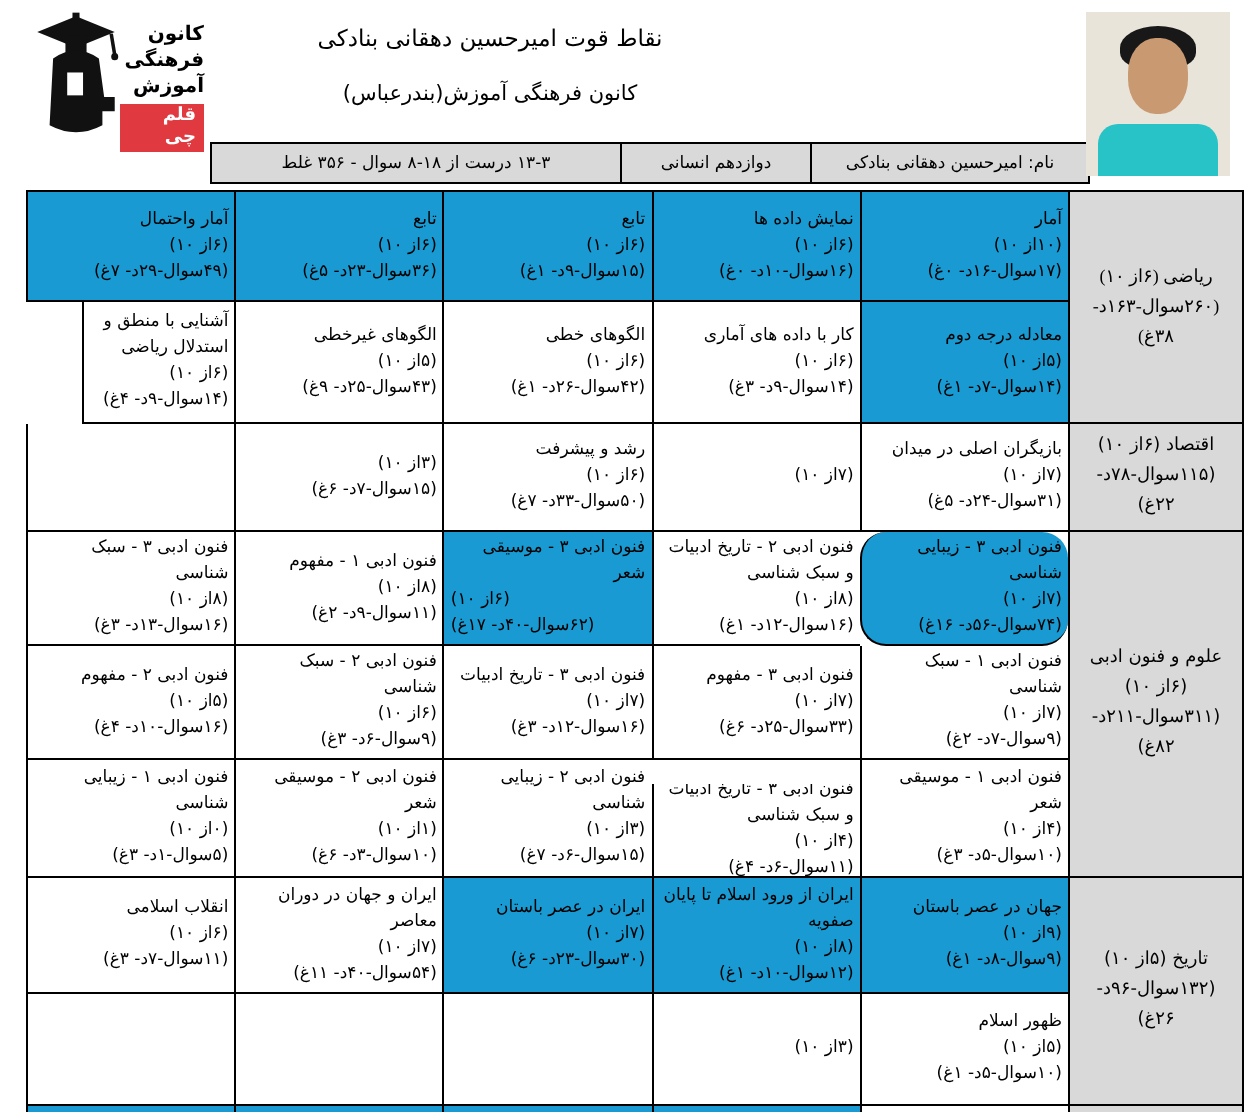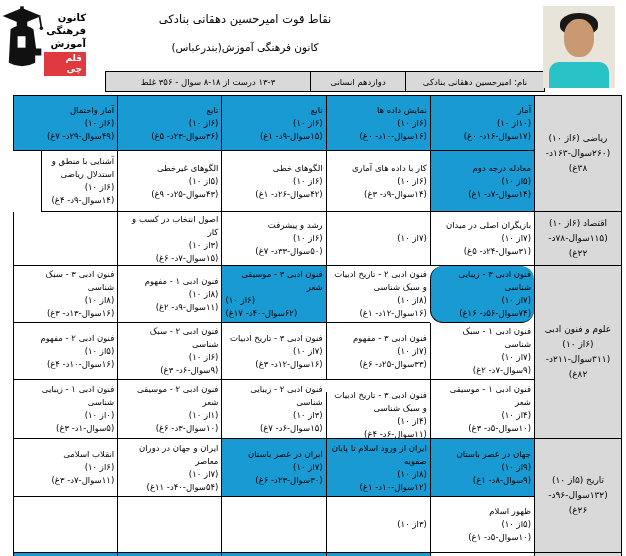--- a/index.html
+++ b/index.html
@@ -1,20 +1,20 @@
 <!DOCTYPE html>
 <html lang="fa"><head>
 <meta charset="utf-8">
 <style>
   html,body{margin:0;padding:0;background:#fff;}
   .page{position:relative;width:626px;height:556px;background:#ffffff;overflow:hidden;
         font-family:"DejaVu Sans",sans-serif;direction:rtl;color:#000;}
 
   
-  .logo{position:absolute;left:0;top:3px;width:86px;height:72px;display:flex;direction:ltr;}
+  .logo{position:absolute;left:16px;top:3px;width:86px;height:72px;display:flex;direction:ltr;}
   .logo svg{width:44px;height:70px;display:block;}
   .logo-text{display:flex;flex-direction:column;justify-content:flex-start;align-items:flex-start;
              padding-top:8px;line-height:13px;font-size:10px;font-weight:bold;direction:rtl;}
   .logo-badge{margin-top:2px;background:#e0393f;color:#fff;font-size:9px;font-weight:bold;
               padding:1px 4px;line-height:11px;}
   .title{position:absolute;top:12px;left:95px;width:300px;text-align:center;font-size:11.5px;}
   .subtitle{position:absolute;top:41px;left:95px;width:300px;text-align:center;font-size:10.5px;}
   .infobar{position:absolute;top:71px;left:105px;width:440px;height:21px;display:flex;direction:rtl;}
   .infobar .ic{background:#d9d9d9;border:1px solid #000;display:flex;align-items:center;
                justify-content:center;font-size:8.5px;box-sizing:border-box;margin-left:-1px;}
@@ -76,21 +76,21 @@
     <div class="ic summary">۱۳-۳ درست از ۱۸-۸ سوال - ۳۵۶ غلط</div>
   </div>
 
   <div class="photo">
     <div class="hair"></div>
     <div class="face"></div>
     <div class="shirt"></div>
   </div>
 
   <div class="grid" id="grid">
-      <div class="cell subject" style="grid-area: 1 / 1 / span 2;">
+      <div class="cell subject" style="grid-area: 1 / 1 / span 2; font-family: Liberation Serif, serif;">
         <div>ریاضی (۶از ۱۰)</div>
         <div>(۲۶۰سوال-۱۶۳د- ۳۸غ)</div>
       </div>
       <div class="cell subject" style="grid-area: 3 / 1 / span 1;">
         <div>اقتصاد (۶از ۱۰)</div>
         <div>(۱۱۵سوال-۷۸د- ۲۲غ)</div>
       </div>
       <div class="cell subject" style="grid-area: 4 / 1 / span 3;">
         <div>علوم و فنون ادبی (۶از ۱۰)</div>
         <div>(۳۱۱سوال-۲۱۱د- ۸۲غ)</div>
@@ -162,21 +162,20 @@
         <div>در خانواده</div>
         <div>(۷از ۱۰)</div>
         <div>(۱۹سوال-۱۴د- ۴غ)</div>
       </div>
       <div class="cell topic" style="grid-area: 3 / 4;">
         <div>رشد و پیشرفت</div>
         <div>(۶از ۱۰)</div>
         <div>(۵۰سوال-۳۳د- ۷غ)</div>
       </div>
       <div class="cell topic" style="grid-area: 3 / 5;">
-        <div>اصول انتخاب در کسب و کار</div>
         <div>(۳از ۱۰)</div>
         <div>(۱۵سوال-۷د- ۶غ)</div>
       </div>
       <div class="cell topic" style="grid-area: 3 / 6;">
         <div></div>
         <div></div>
         <div></div>
       </div>
       <div class="cell topic hl" style="grid-area: 4 / 2; border-radius: 13px;">
         <div>فنون ادبی ۳ - زیبایی شناسی</div>

